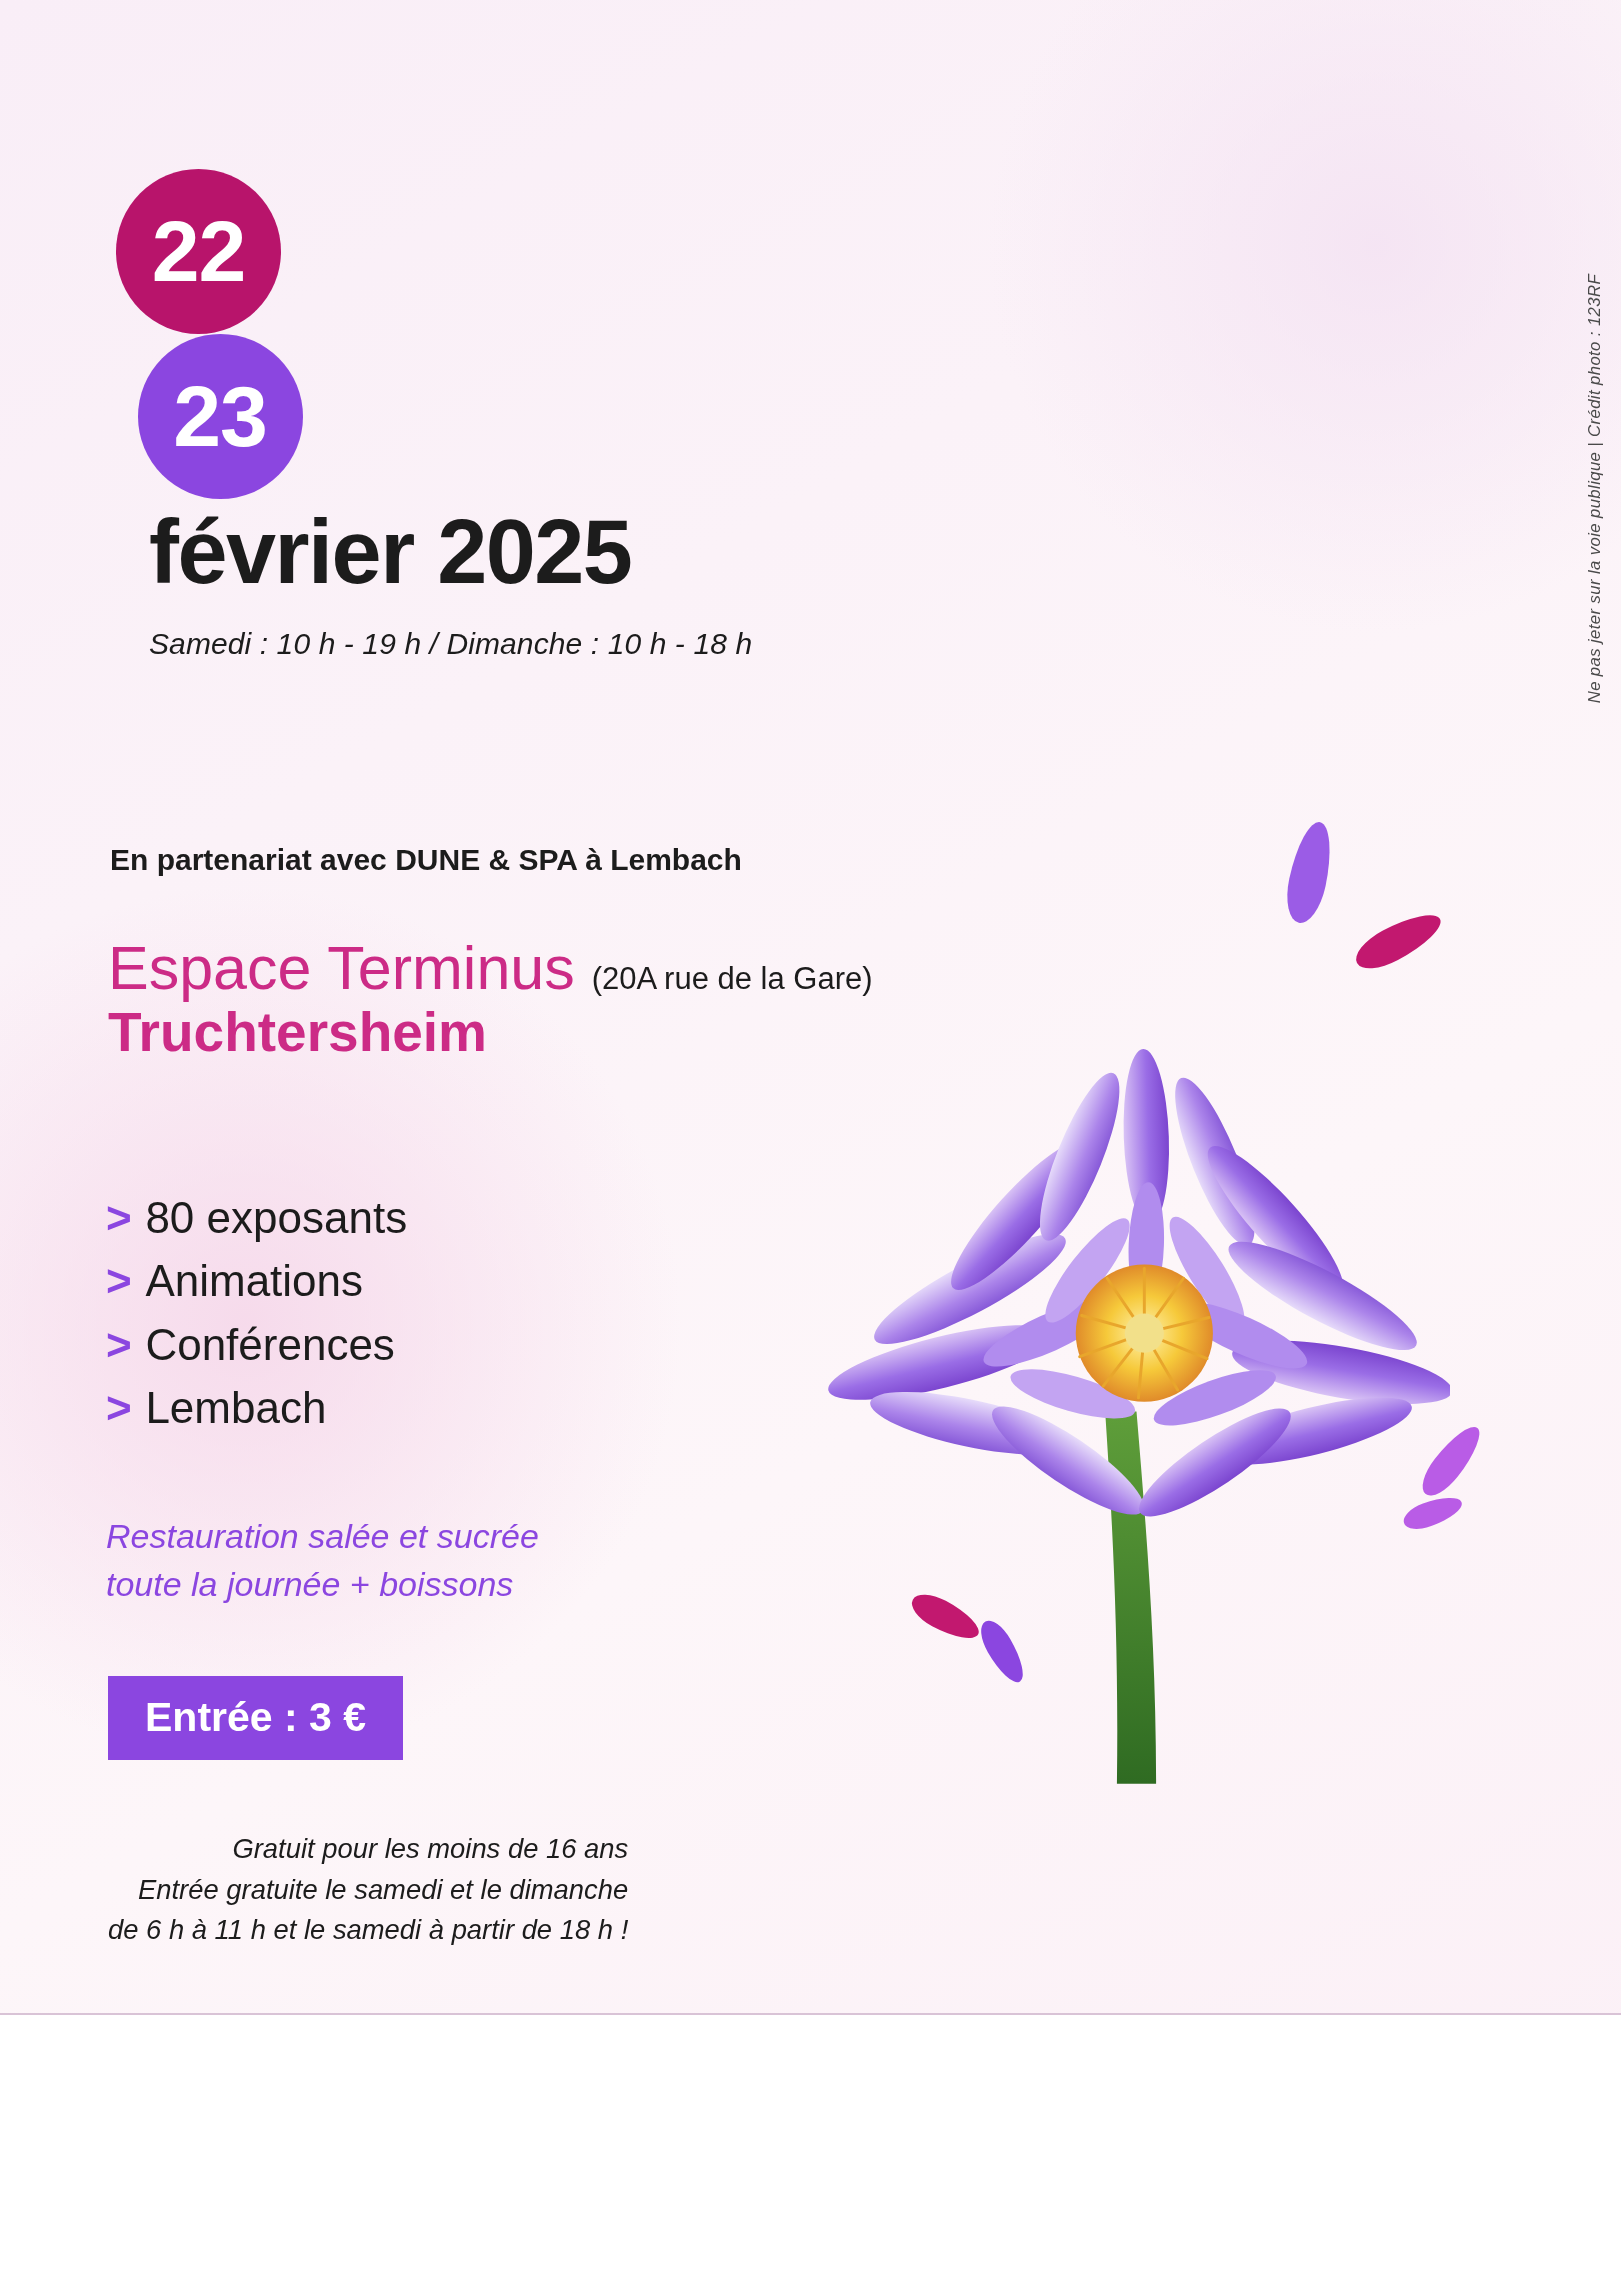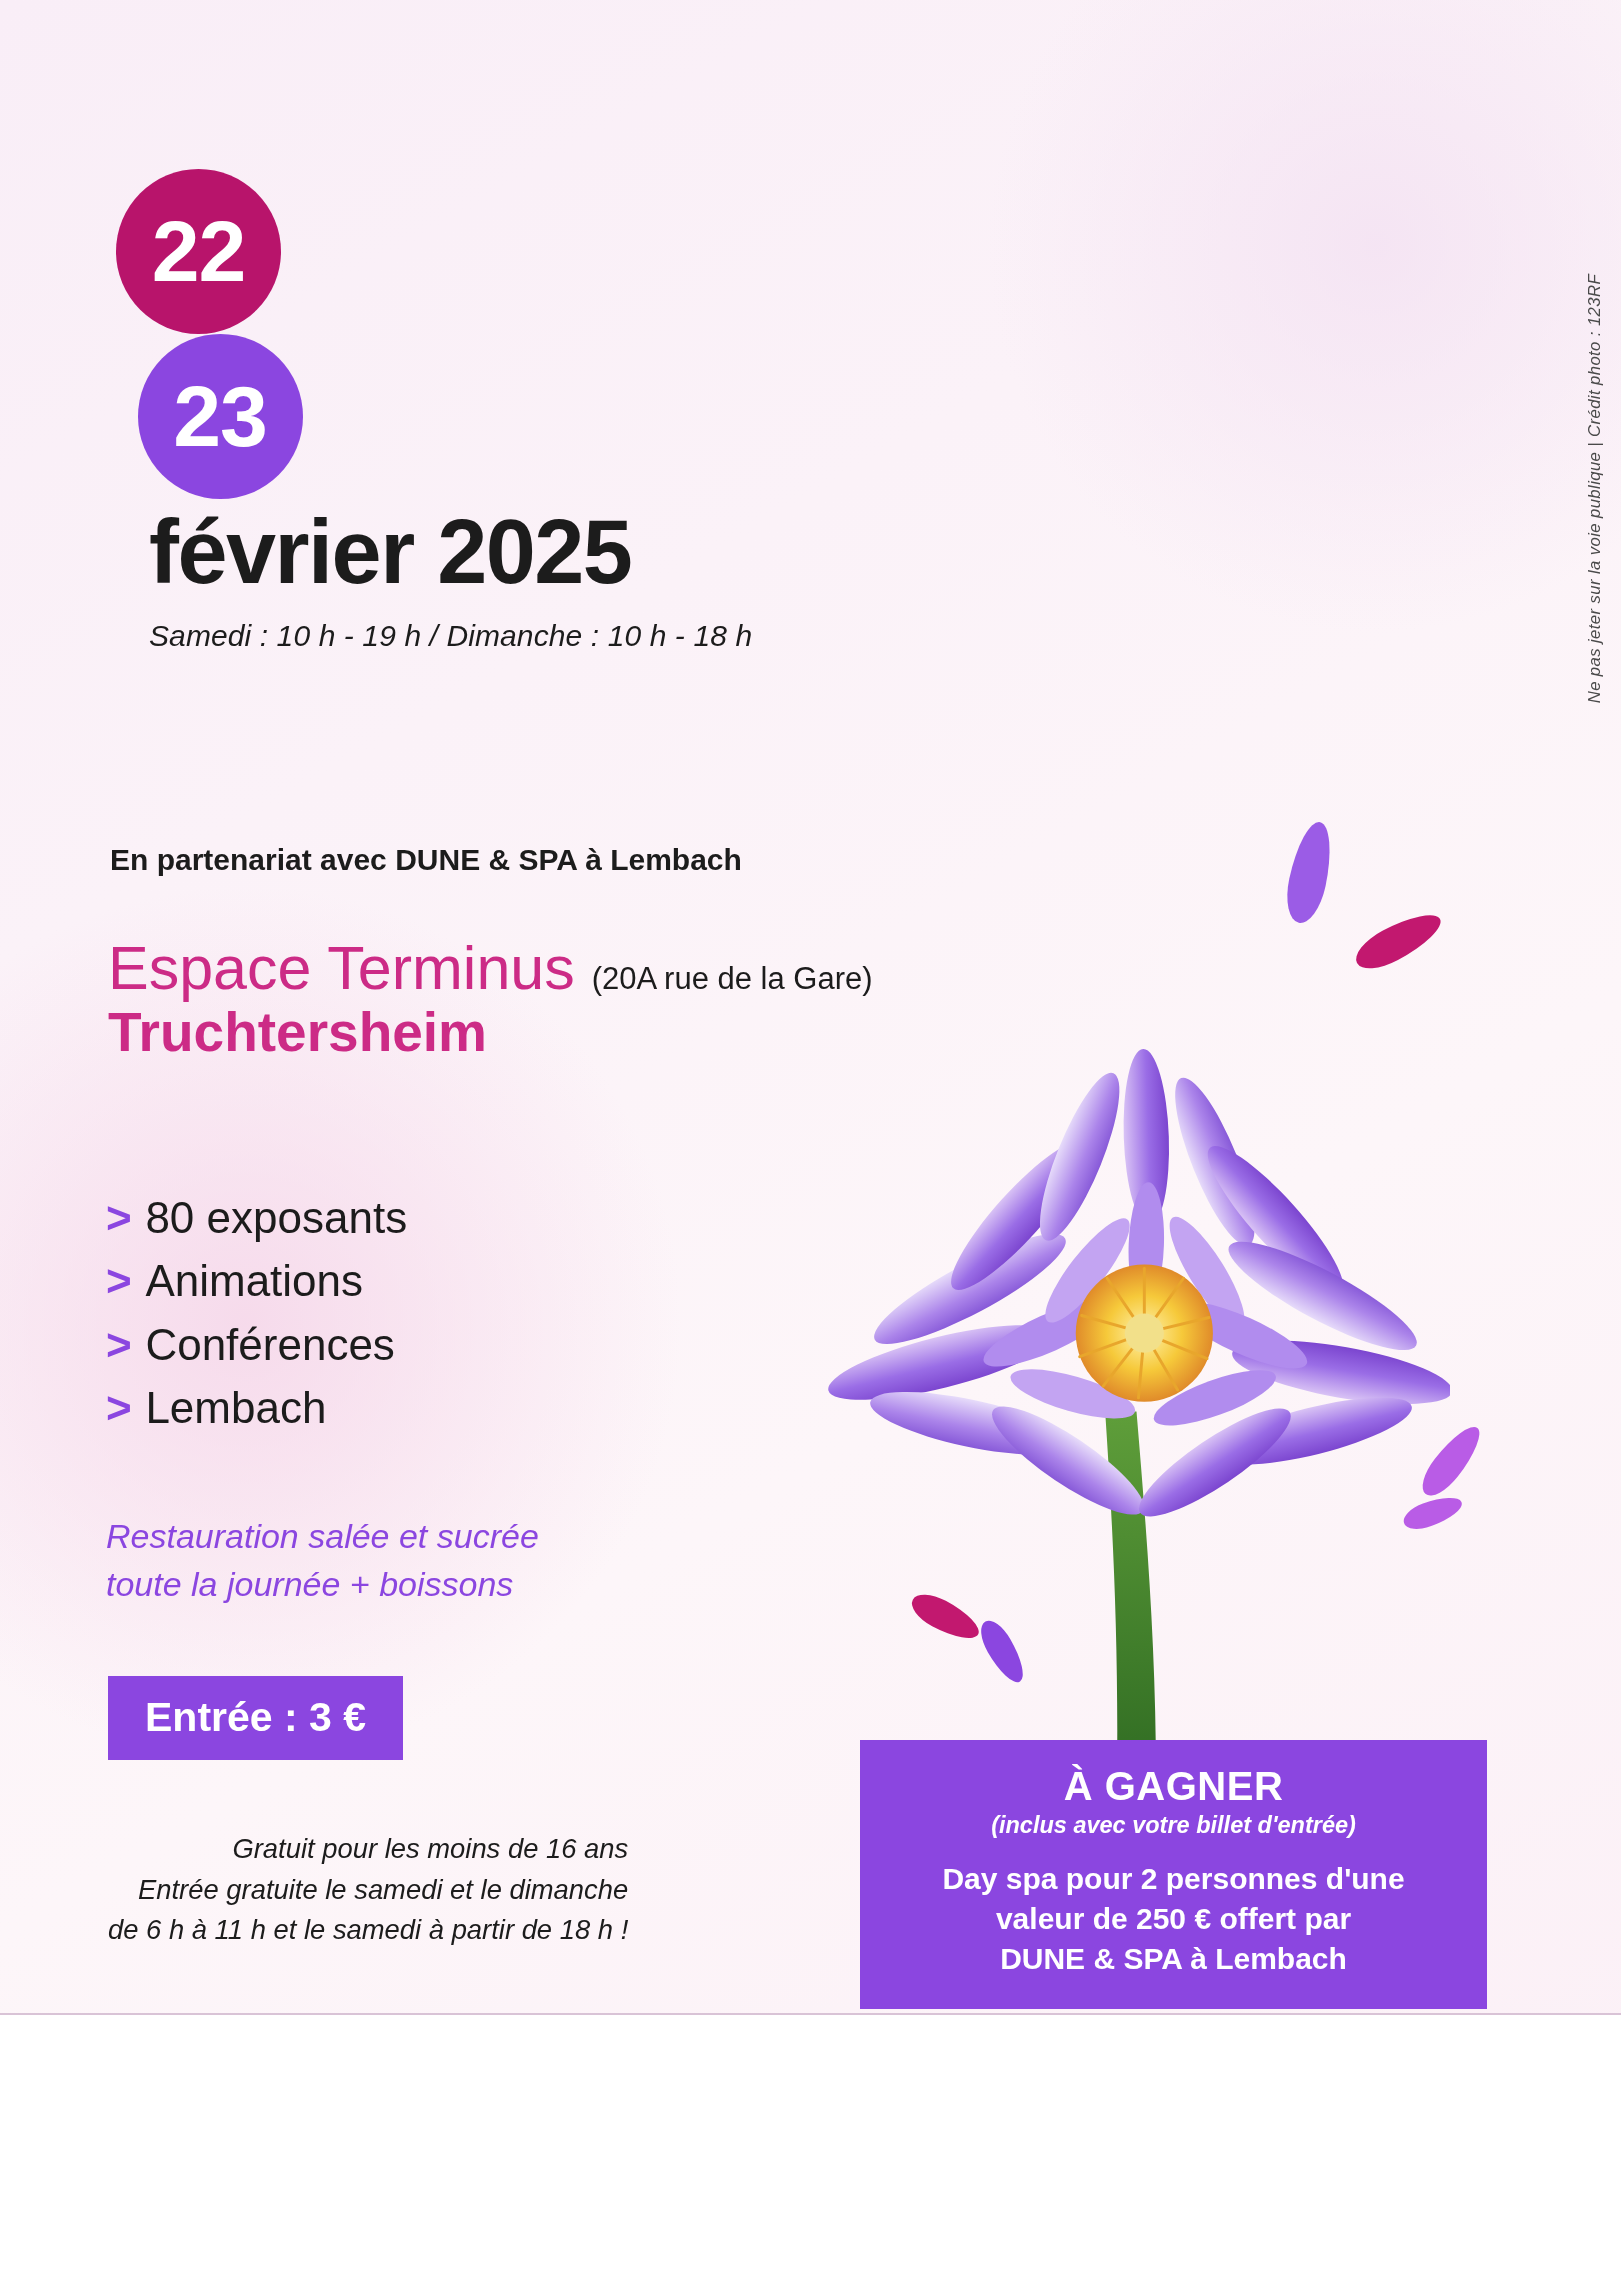--- a/index.html
+++ b/index.html
@@ -70,21 +70,21 @@
     font-size: 90px;
     font-weight: 700;
     color: #1c1c1c;
     letter-spacing: -1.5px;
     line-height: 1;
   }
   .hours {
     font-size: 30px;
     font-style: italic;
     color: #1c1c1c;
-    margin-top: 22px;
+    margin-top: 30px;
     letter-spacing: 0.1px;
   }
 
   
   .title {
     position: absolute;
     left: 106px;
     top: 439px;
     font-size: 113px;
     font-weight: 700;
@@ -378,29 +378,20 @@
   </div>
 
   <div class="price">Entrée : 3 €</div>
 
   <div class="fineprint">
     <div>Gratuit pour les moins de 16 ans</div>
     <div>Entrée gratuite le samedi et le dimanche</div>
     <div>de 6 h à 11 h et le samedi à partir de 18 h !</div>
   </div>
 
-  <div class="prize">
-    <div class="prize-title">À GAGNER</div>
-    <div class="prize-sub">(inclus avec votre billet d'entrée)</div>
-    <div class="prize-body">
-      <div>Day spa pour 2 personnes d'une</div>
-      <div>valeur de 250 € offert par</div>
-      <div>DUNE &amp; SPA à Lembach</div>
-    </div>
-  </div>
 
   <div class="credit">Ne pas jeter sur la voie publique | Crédit photo : 123RF</div>
 
   <div class="footer-rule"></div>
   <div class="footer">
     
 
     
     
 

